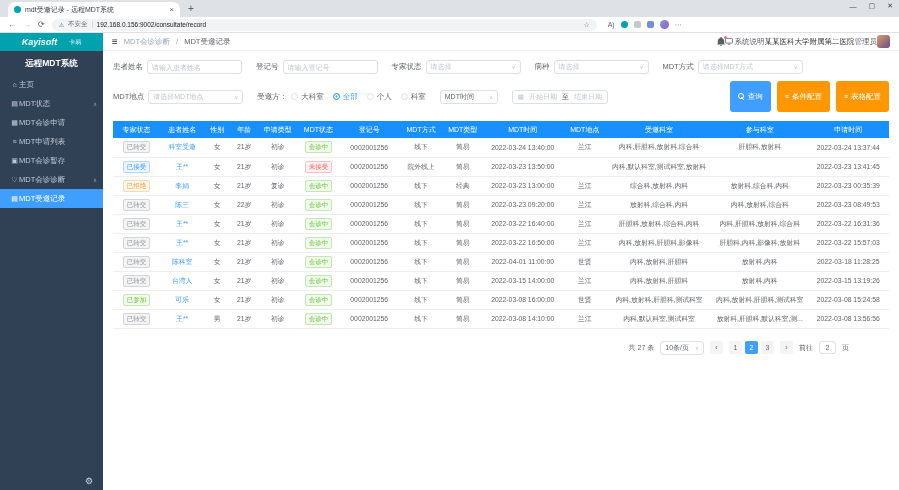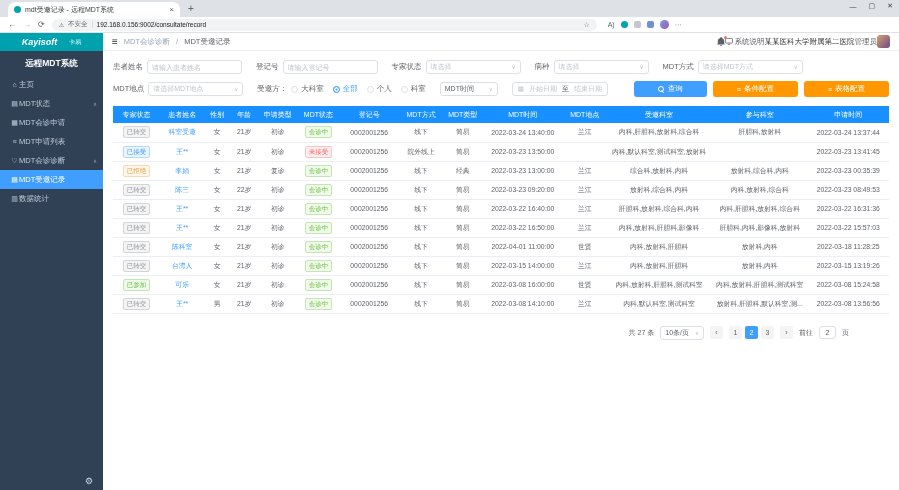--- a/index.html
+++ b/index.html
@@ -71,21 +71,21 @@
   .sel-arrow{color:#c0c4cc;font-size:5.5px;margin-left:3px}
   .radios{display:flex;align-items:center;gap:9px}
   .radio{display:flex;align-items:center;gap:3px;font-size:7.5px;color:#606266;cursor:pointer}
   .radio .dot{width:7px;height:7px;border:1px solid #dcdfe6;border-radius:50%;background:#fff;flex:0 0 7px}
   .radio.checked{color:#409eff}
   .radio.checked .dot{border-color:#409eff;background:#409eff;box-shadow:inset 0 0 0 1.5px #fff}
   .daterange{height:14px;border:1px solid #dcdfe6;border-radius:3px;display:flex;align-items:center;gap:5px;padding:0 5px;font-size:7px;color:#c0c4cc;background:#fff;cursor:pointer}
   .cal-ico{font-size:6.5px;color:#c0c4cc}
   .date-sep{color:#606266}
   .btns{margin-left:auto;display:flex;gap:6px}
-  .btn{height:16px;border-radius:3px;font-size:7.5px;color:#fff;display:flex;align-items:center;gap:3px;padding:0 24px;border:none;cursor:pointer;white-space:nowrap;font-family:inherit}
+  .btn{height:31px;border-radius:3px;font-size:7.5px;color:#fff;display:flex;align-items:center;gap:3px;padding:0 8px;border:none;cursor:pointer;white-space:nowrap;font-family:inherit}
   .btn-blue{background:#409eff}
   .btn-orange{background:#ff9800}
   .btn-ico{font-size:7px;line-height:1}
   .search-ico{width:7px;height:7px;position:relative;display:inline-block}
   .search-ico::before{content:"";position:absolute;width:4px;height:4px;border:1px solid #fff;border-radius:50%;left:0;top:0}
   .search-ico::after{content:"";position:absolute;width:3px;height:1px;background:#fff;transform:rotate(45deg);left:3.5px;top:5px}
 
   
   .rtable{width:100%;border-collapse:collapse;table-layout:fixed;margin-top:9px}
   .rtable th{background:#1890ff;color:#fff;font-size:7px;font-weight:normal;height:17px;padding:0 1px;white-space:nowrap;overflow:hidden;text-align:center}
@@ -165,32 +165,32 @@
           <span class="arrow">∧</span>
         </div>
         <div class="nav-item child">
           <span class="ico">▦</span>
           <span>MDT会诊申请</span>
         </div>
         <div class="nav-item child">
           <span class="ico">≡</span>
           <span>MDT申请列表</span>
         </div>
+        <div class="nav-item child">
+          <span class="ico">▣</span>
+          <span>MDT会诊暂存</span>
+        </div>
         <div class="nav-item">
           <span class="ico">♡</span>
           <span>MDT会诊诊断</span>
           <span class="arrow">∧</span>
         </div>
         <div class="nav-item child active">
           <span class="ico">▤</span>
           <span>MDT受邀记录</span>
-        </div>
-        <div class="nav-item">
-          <span class="ico">▥</span>
-          <span>数据统计</span>
         </div>
       </nav>
       <span class="sidebar-gear">⚙</span>
     </aside>
 
     <div class="content-col">
 
       <header class="app-header">
         <span class="hamburger">≡</span>
         <span class="crumb-parent">MDT会诊诊断</span>

